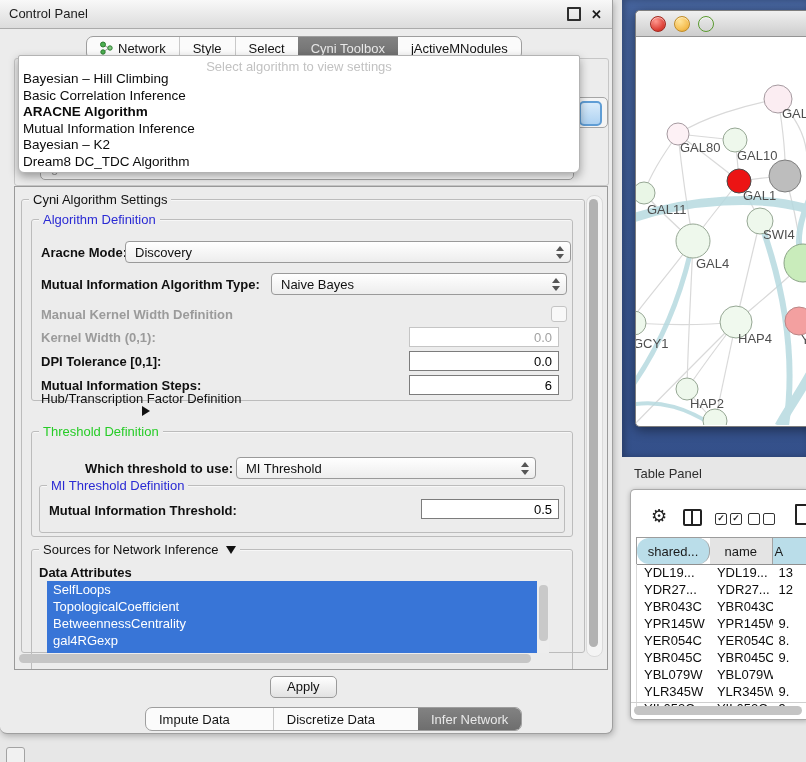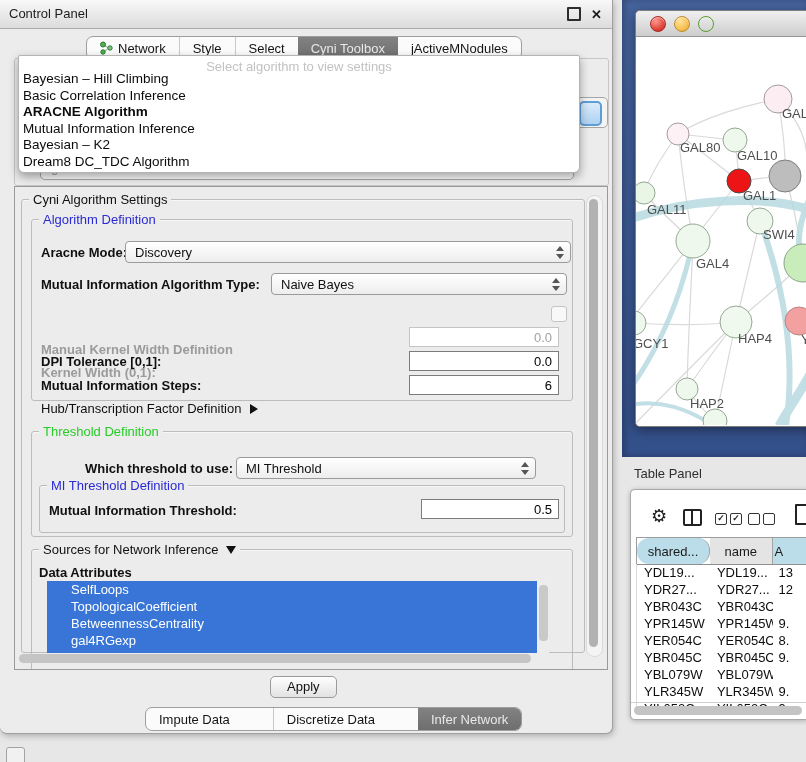--- a/index.html
+++ b/index.html
@@ -45,41 +45,41 @@
   
   #pane{position:absolute;left:14px;top:186px;width:592px;height:482px;border:1px solid #9a9a9a;
     background:#ececec;overflow:hidden;z-index:3;}
   .group{position:absolute;border:1px solid #bcbcbc;border-radius:3px;
     box-shadow:inset 0 1px 0 rgba(255,255,255,.6);}
   .legend{position:absolute;background:#ececec;padding:0 4px;font-size:13px;color:#111;z-index:4;
     white-space:nowrap;display:flex;align-items:center;}
   .legend.blue{color:#2a2ad4;}
   .legend.green{color:#27cc27;}
   .lbl{position:absolute;font-size:13px;font-weight:bold;color:#101010;white-space:nowrap;}
-  .lbl.dis{color:#9b9b9b;margin-top:35px;}
+  .lbl.dis{color:#9b9b9b;}
   .combo{position:absolute;height:22px;background:linear-gradient(#ffffff,#ededed);
     border:1px solid #9a9a9a;border-radius:4px;font-size:13px;line-height:22px;padding-left:9px;
     color:#111;box-sizing:border-box;}
   .combo .arrows{position:absolute;right:6px;top:4px;}
   .tri-up{width:0;height:0;border-left:4px solid transparent;border-right:4px solid transparent;
     border-bottom:5px solid #555;margin-bottom:3px;}
   .tri-dn{width:0;height:0;border-left:4px solid transparent;border-right:4px solid transparent;
     border-top:5px solid #555;}
   .field{position:absolute;height:20px;background:#fff;border:1px solid #7c7c7c;font-size:13px;
     text-align:right;padding:0 6px;line-height:20px;color:#000;box-sizing:border-box;}
   .field.dis{border-color:#c5c5c5;color:#a2a2a2;}
   .checkbox{position:absolute;width:14px;height:14px;border:1px solid #c4c4c4;border-radius:3px;
     background:#f8f8f8;}
   .arrow-right{display:inline-block;width:0;height:0;border-left:8px solid #111;
     border-top:5px solid transparent;border-bottom:5px solid transparent;margin-left:9px;}
   .arrow-down{display:inline-block;width:0;height:0;border-top:8px solid #111;
     border-left:5px solid transparent;border-right:5px solid transparent;margin-left:7px;}
   #attr-list{position:absolute;left:32px;top:394px;width:502px;height:72px;background:#3875d7;
     overflow:hidden;}
-  .attr-item{font-size:13px;height:17px;line-height:17px;color:#fff;padding-left:24px;white-space:nowrap;}
+  .attr-item{font-size:13px;height:17px;line-height:17px;color:#fff;padding-left:6px;white-space:nowrap;}
   #attr-track{position:absolute;right:0;top:0;bottom:0;width:12px;background:#ededed;}
   #attr-thumb{position:absolute;right:1px;top:4px;width:9px;height:56px;background:#c9c9c9;border-radius:4px;}
   #vscroll{position:absolute;right:4px;top:8px;width:15px;height:460px;background:#f4f4f4;
     border:1px solid #dadada;border-radius:8px;}
   #vthumb{position:absolute;left:2px;top:3px;width:9px;height:448px;background:#b2b2b2;border-radius:5px;}
   #hthumb{position:absolute;left:4px;top:467px;width:512px;height:9px;background:#c5c5c5;border-radius:5px;}
   #apply{position:absolute;left:270px;top:676px;height:22px;padding:0 16px;font-size:13px;
     font-family:"Liberation Sans",sans-serif;border:1px solid #9a9a9a;border-radius:5px;
     background:linear-gradient(#fefefe,#e2e2e2);line-height:20px;color:#111;}
   
@@ -216,21 +216,21 @@
 
     <span class="lbl dis" style="left:26px;top:143px;">Kernel Width (0,1):</span>
     <div class="field dis" style="left:394px;top:140px;width:150px;">0.0</div>
 
     <span class="lbl" style="left:26px;top:167px;">DPI Tolerance [0,1]:</span>
     <div class="field" style="left:394px;top:164px;width:150px;">0.0</div>
 
     <span class="lbl" style="left:26px;top:191px;">Mutual Information Steps:</span>
     <div class="field" style="left:394px;top:188px;width:150px;">6</div>
 
-    <span class="lbl" style="left:26px;top:214px;font-weight:normal;display:flex;align-items:center;">
+    <span class="lbl" style="left:26px;top:204px;font-weight:normal;display:flex;align-items:center;flex-direction:column;">
       <span>Hub/Transcription Factor Definition</span>
       <span class="arrow-right"></span>
     </span>
 
     <div class="group" style="left:16px;top:244px;width:540px;height:104px;"></div>
     <span class="legend green" style="left:24px;top:237px;">Threshold Definition</span>
 
     <span class="lbl" style="left:70px;top:274px;">Which threshold to use:</span>
     <div class="combo" style="left:221px;top:270px;width:300px;">
       <span>MI Threshold</span>

